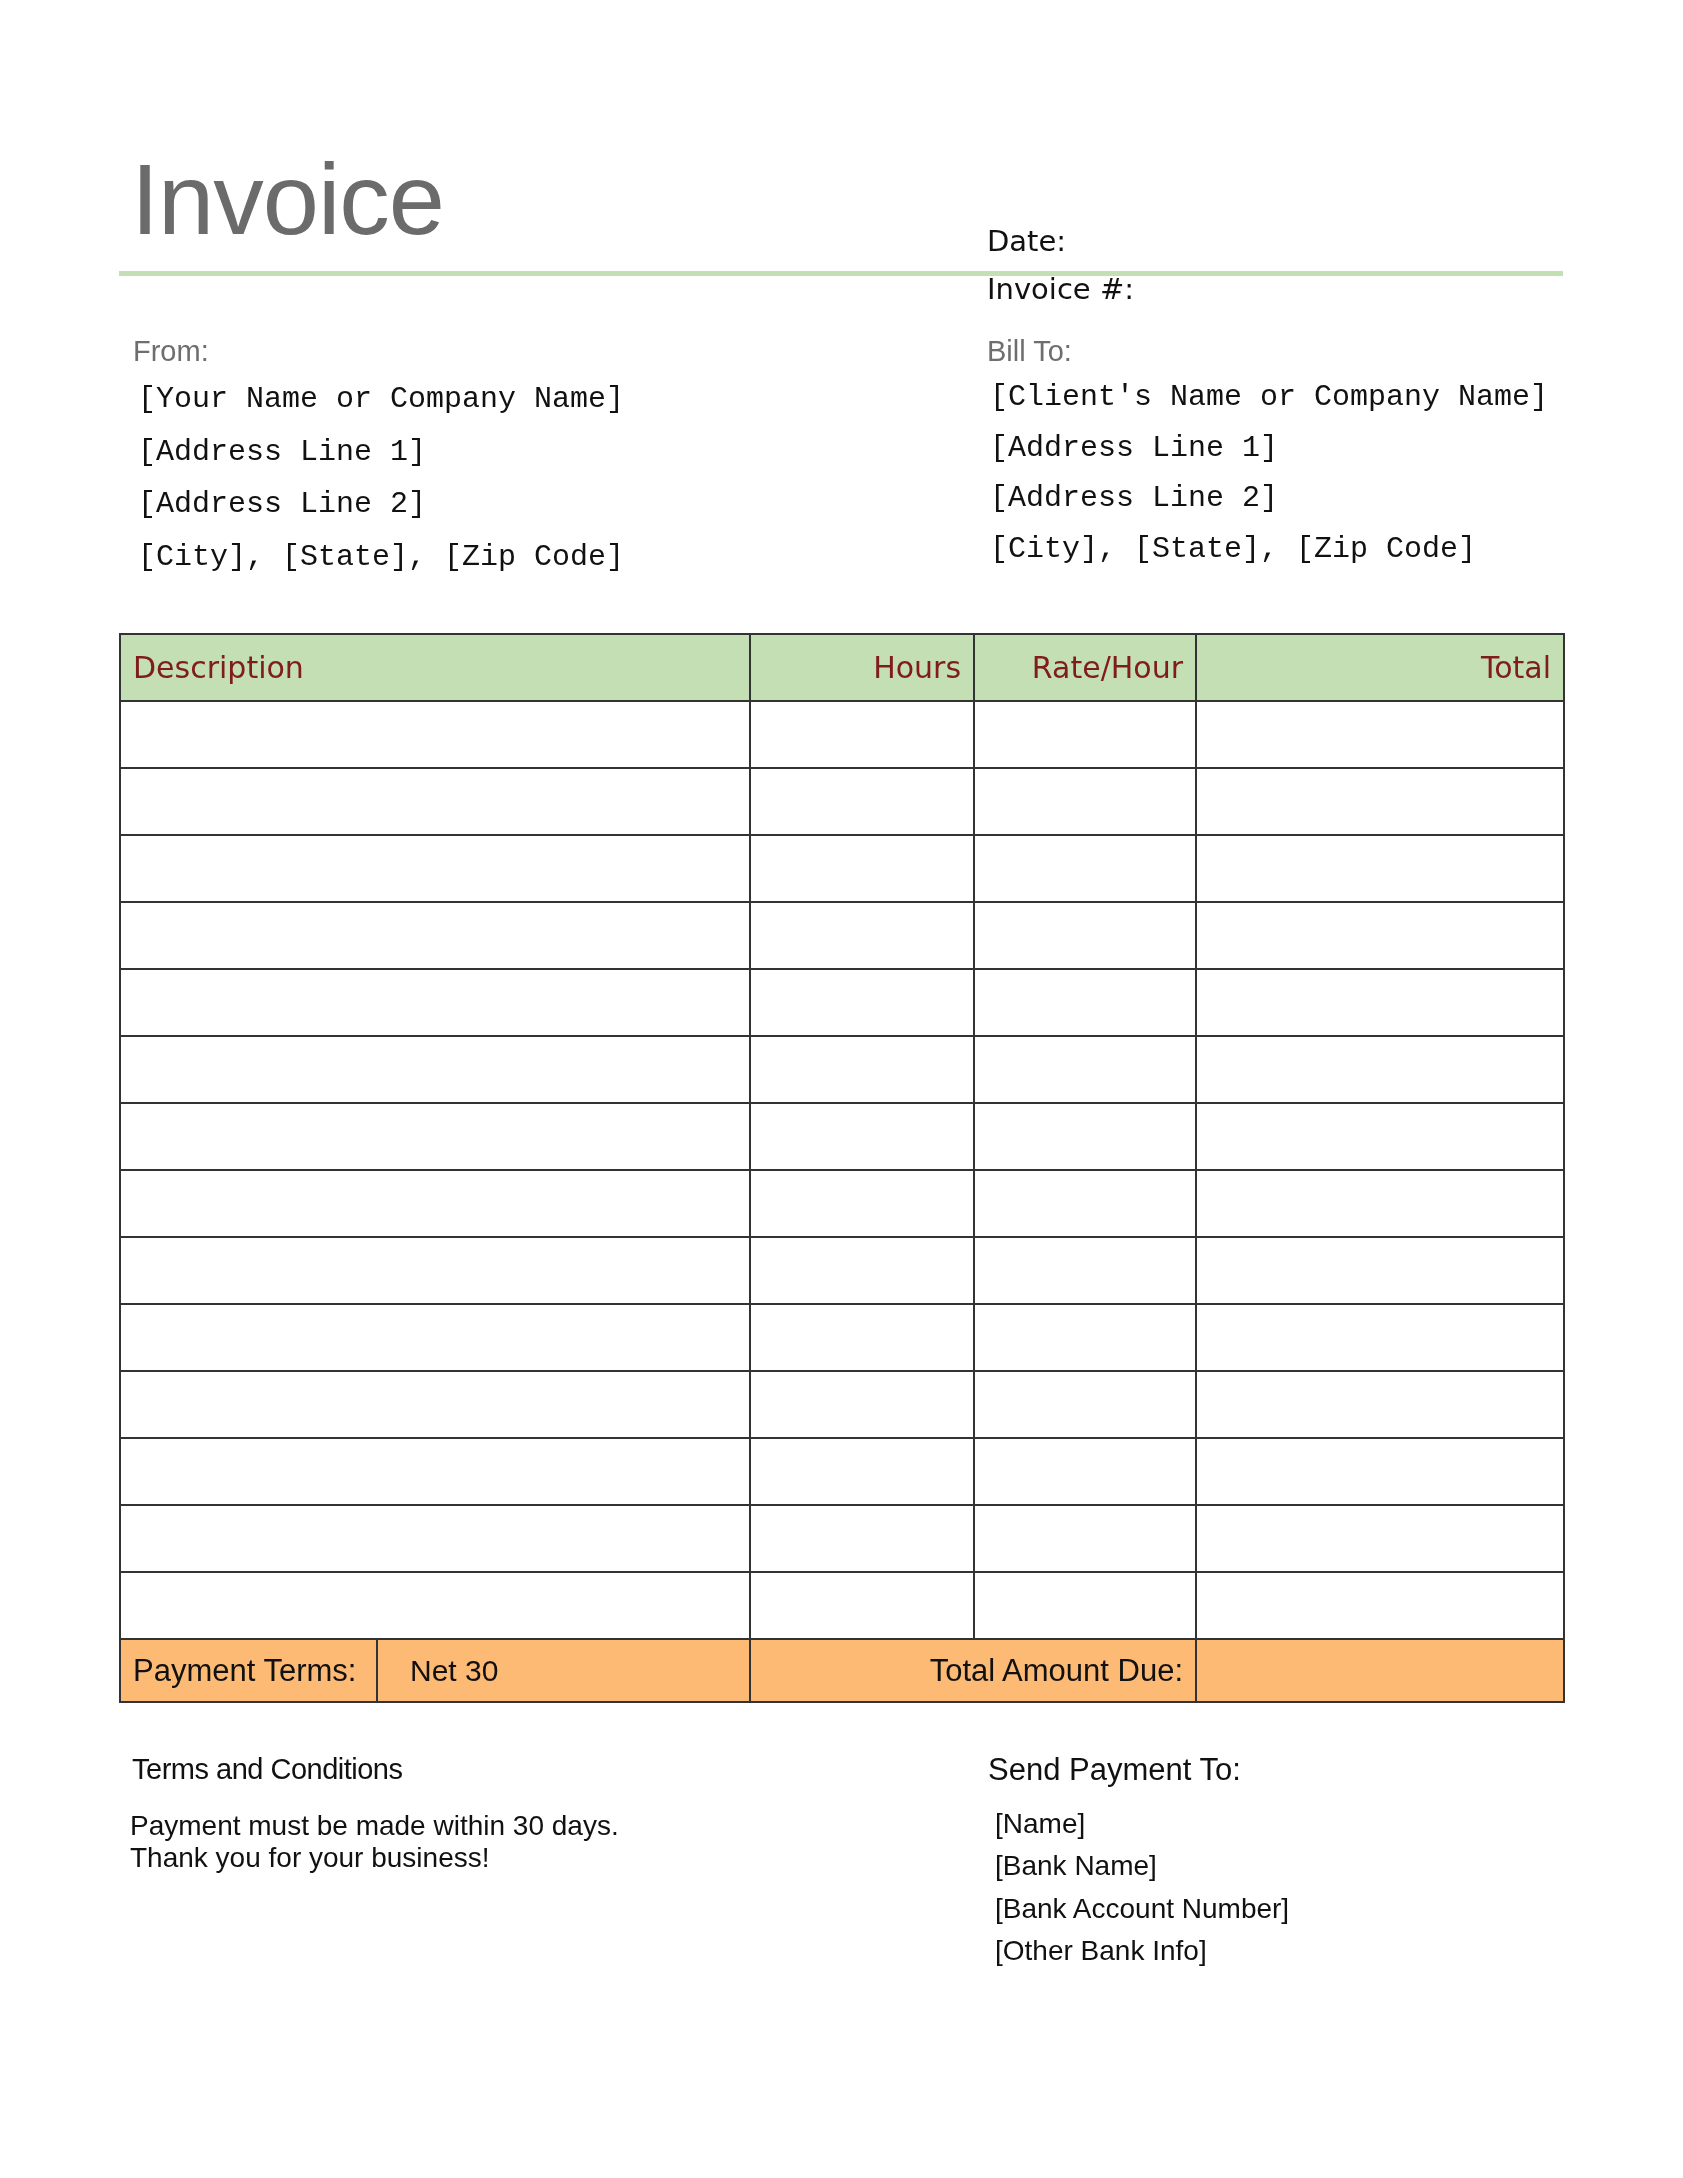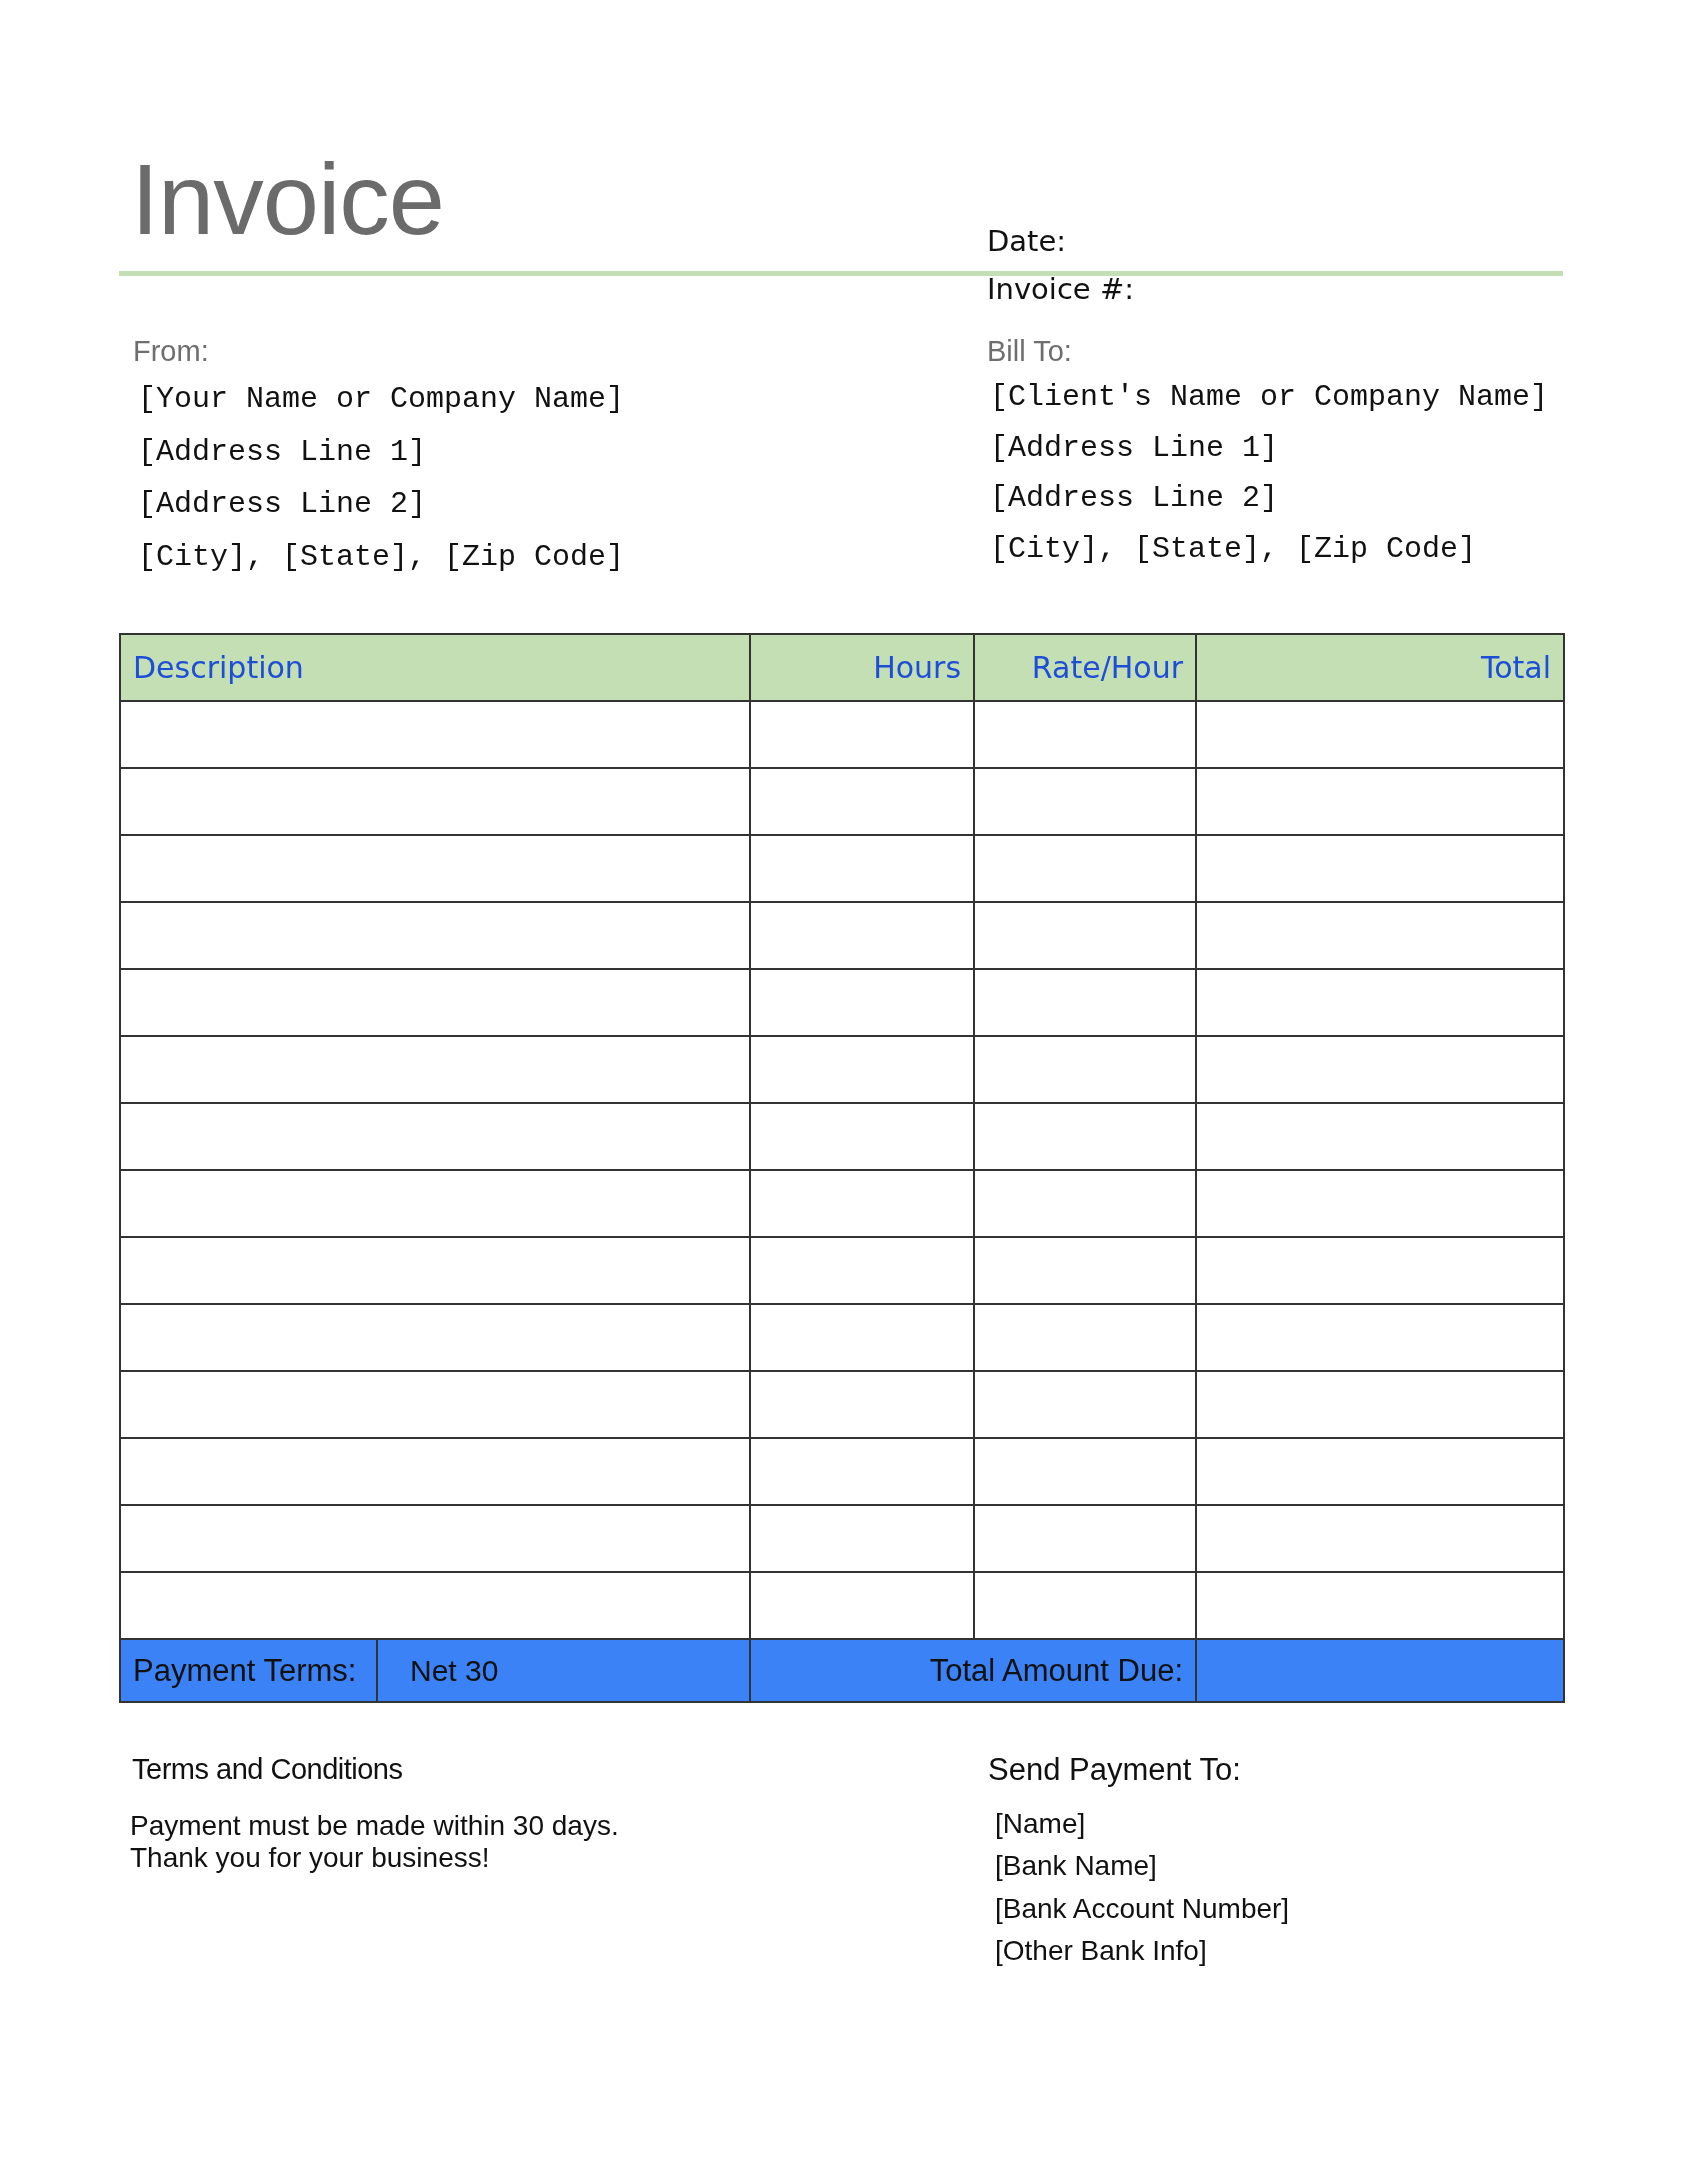--- a/index.html
+++ b/index.html
@@ -16,23 +16,23 @@
     .separator { left: 119px; top: 271px; width: 1444px; height: 5px; background: #c5dfb4; }
 
     .party-label { font-size: 29px; color: #6e6e6e; font-family: Liberation Sans, sans-serif; }
     .party-line { font-size: 30px; color: #111; white-space: nowrap; font-family: Liberation Mono, monospace; }
 
     table.items { position: absolute; left: 119px; top: 633px; width: 1444px;
                   border-collapse: collapse; table-layout: fixed; }
     table.items td, table.items th { border: 2px solid #333; padding: 0 12px; height: 63px;
                                       font-weight: normal; box-sizing: border-box; }
     table.items thead th { background: #c5dfb4; font-family: "DejaVu Sans", sans-serif;
-                           font-size: 30px; color: #1d4ed8; height: 67px; margin-left: 10px; }
+                           font-size: 30px; color: #7f1d1d; height: 67px; margin-left: 10px; }
     table.items tbody td { height: 67px; background: #fff; }
-    table.items tfoot td { background: #3b82f6; height: 63px; font-size: 31px; color: #111; }
+    table.items tfoot td { background: #fdba74; height: 63px; font-size: 31px; color: #111; }
     .left { text-align: left; }
     .right { text-align: right; }
     .bold { font-weight: bold; }
 
     .terms-title { left: 132px; top: 1753px; font-size: 29px; color: #111; letter-spacing: -0.5px; }
     .terms-text { left: 130px; top: 1810px; font-size: 28px; line-height: 32px; color: #111; }
     .send-title { left: 988px; top: 1752px; font-size: 31px; color: #111; }
     .send-line { left: 995px; font-size: 28px; color: #111; }
   </style>
 </head>

